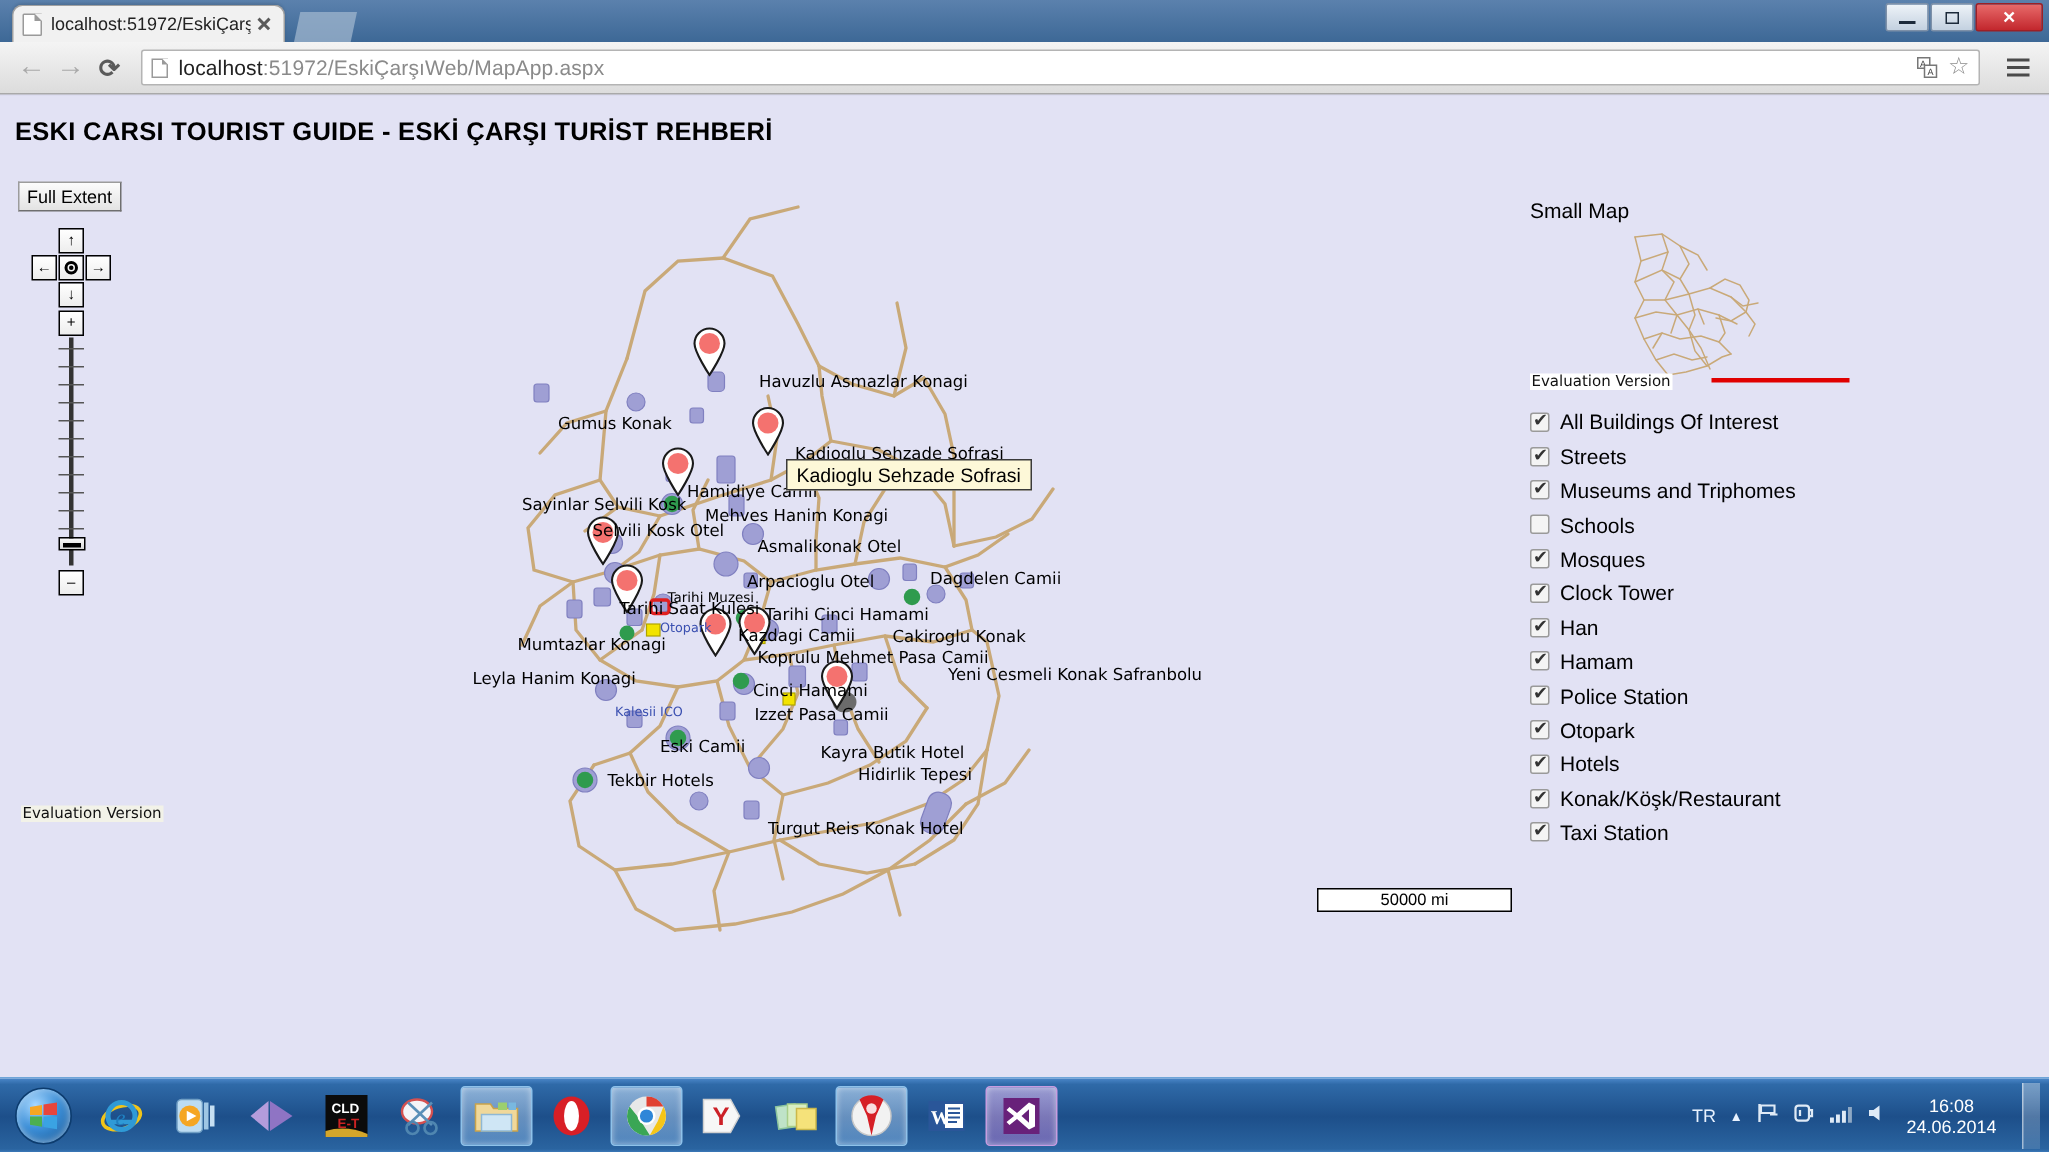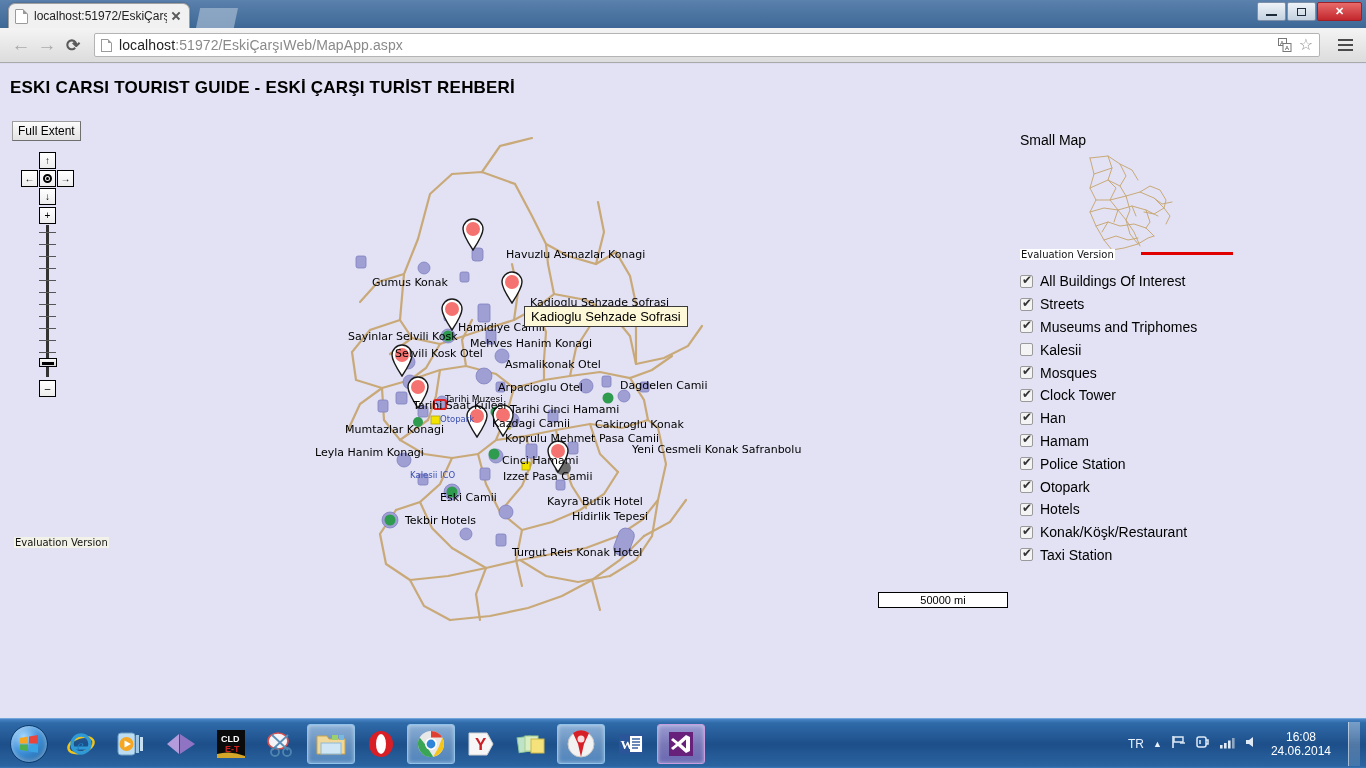--- a/index.html
+++ b/index.html
@@ -571,21 +571,21 @@
         <div class="legend-row">
           <span class="cb checked"></span>
           <span class="legend-label">Streets</span>
         </div>
         <div class="legend-row">
           <span class="cb checked"></span>
           <span class="legend-label">Museums and Triphomes</span>
         </div>
         <div class="legend-row">
           <span class="cb"></span>
-          <span class="legend-label">Kalesii</span>
+          <span class="legend-label">Schools</span>
         </div>
         <div class="legend-row">
           <span class="cb checked"></span>
           <span class="legend-label">Mosques</span>
         </div>
         <div class="legend-row">
           <span class="cb checked"></span>
           <span class="legend-label">Clock Tower</span>
         </div>
         <div class="legend-row">

